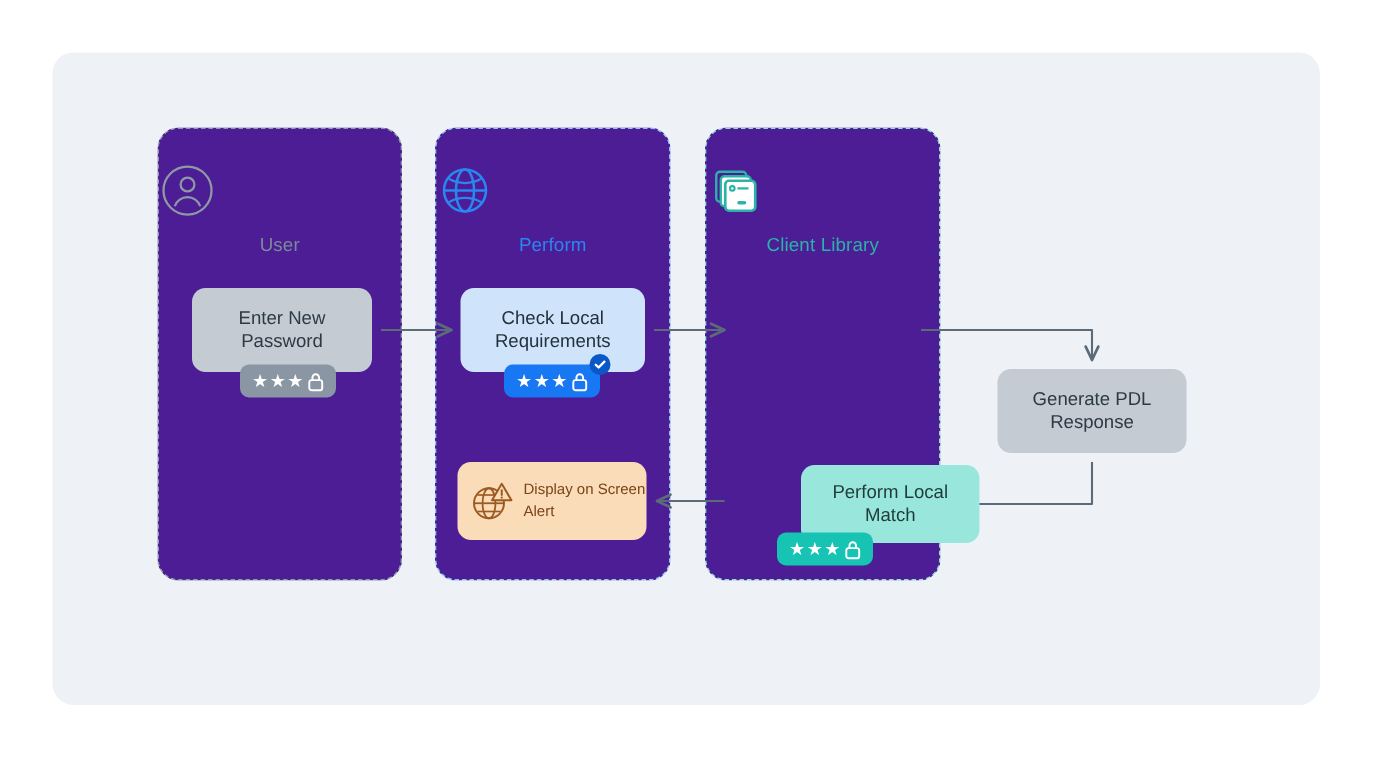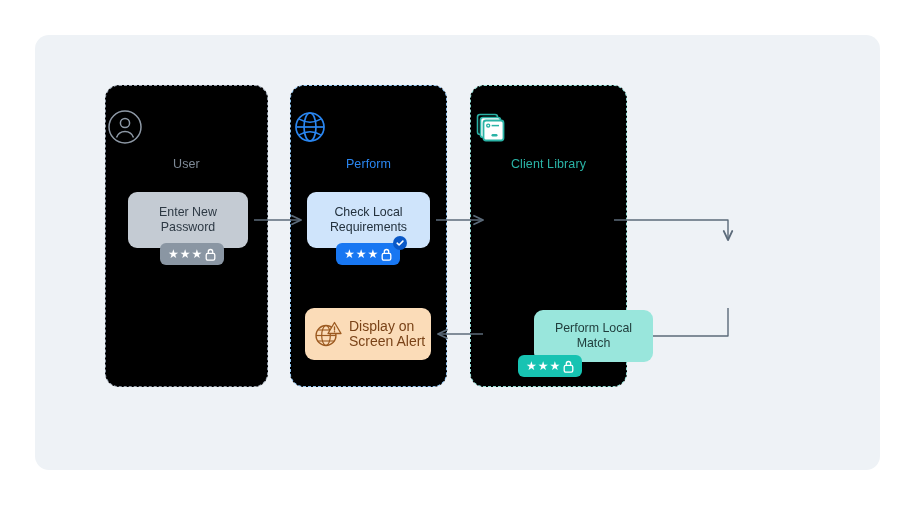--- a/index.html
+++ b/index.html
@@ -26,21 +26,21 @@
     width: 845px;
     height: 435px;
     background: #eef2f6;
     border-radius: 14px;
   }
   
   .lane {
     position: absolute;
     top: 85px;
     height: 302px;
-    background: #000000;
+    background: #4c1d95;
     border-radius: 14px;
     border: 1.4px dashed #9aa5b1;
     box-sizing: border-box;
   }
   .lane.l-user    { left: 105px; width: 163px; border-color: #8e99a6; }
   .lane.l-browser { left: 290px; width: 157px; border-color: #8ec3ef; }
   .lane.l-client  { left: 470px; width: 157px; border-color: #8fdcd3; }
   .lane.l-server  { left: 650px; width: 157px; border-color: #8e99a6; }
 
   .lane-head {
@@ -84,21 +84,21 @@
   .box.peach { background: #fbdcb8; color: #7a4318; }
 
   
   #box-enter-password { left: 128px; top: 192px; width: 120px; height: 56px; }
   #box-check-local    { left: 307px; top: 192px; width: 123px; height: 56px; }
   #box-generate-req   { left: 489px; top: 192px; width: 119px; height: 56px; }
   #box-generate-resp  { left: 665px; top: 246px; width: 126px; height: 56px; }
   #box-perform-match  { left: 489px; top: 310px; width: 119px; height: 52px; margin-left: 45px; }
   #box-display-alert  { left: 305px; top: 308px; width: 126px; height: 52px;
                         justify-content: flex-start; padding-left: 8px; }
-  #box-display-alert .box-label { text-align: left; padding: 0 0 0 6px; font-size: 14px; }
+  #box-display-alert .box-label { text-align: left; padding: 0 0 0 6px; font-size: 10px; }
 
   
   .pill {
     position: absolute;
     height: 22px;
     border-radius: 6px;
     display: flex;
     align-items: center;
     justify-content: center;
     gap: 2px;
@@ -221,20 +221,23 @@
 
   <div class="box gray" id="box-enter-password">
     <span class="box-label">Enter New Password</span>
   </div>
 
   <div class="box blue" id="box-check-local">
     <span class="box-label">Check Local Requirements</span>
   </div>
 
 
+  <div class="box gray" id="box-generate-resp">
+    <span class="box-label">Generate PDL Response</span>
+  </div>
 
   <div class="box teal" id="box-perform-match">
     <span class="box-label">Perform Local Match</span>
   </div>
 
   <div class="box peach" id="box-display-alert">
     <span>
       <svg width="30" height="30" viewBox="0 0 30 30">
         <circle cx="13" cy="16.5" r="10" fill="none" stroke="#9c5a20" stroke-width="1.3"></circle>
         <ellipse cx="13" cy="16.5" rx="4.3" ry="10" fill="none" stroke="#9c5a20" stroke-width="1.2"></ellipse>

